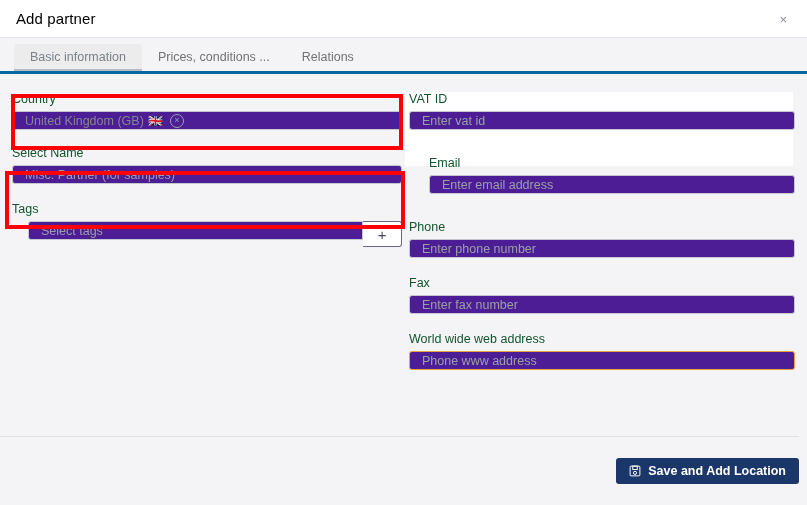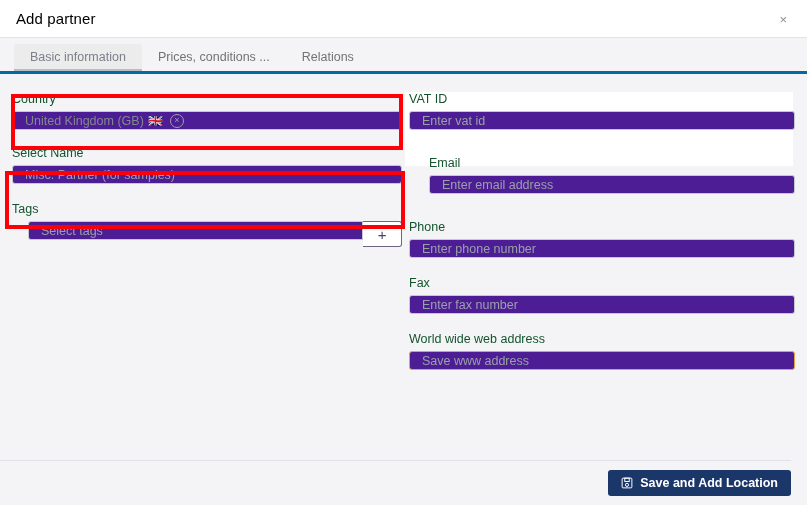--- a/index.html
+++ b/index.html
@@ -190,22 +190,22 @@
     box-sizing: border-box;
     pointer-events: none;
     z-index: 5;
   }
   #annot-country { left: 11px;  top: 94px;  width: 392px; height: 56px; }
   #annot-partner { left: 5px;   top: 171px; width: 400px; height: 58px; }
 
   
   .modal-footer {
     position: absolute;
-    left: 0; right: 16px; bottom: 0;
-    height: 45px;
+    left: 0; right: 8px; bottom: 0;
+    height: 69px;
     background: #f4f4f6;
     border-top: 1px solid #e0e0e6;
     display: flex;
     align-items: center;
     justify-content: flex-end;
     box-sizing: border-box;
   }
   .save-btn {
     background: #1b3668;
     color: #ffffff;
@@ -299,21 +299,21 @@
     <div class="field" style="margin-top:18px;">
       <label class="field-label">Fax</label>
       <div class="control">
         <span class="placeholder">Enter fax number</span>
       </div>
     </div>
 
     <div class="field" style="margin-top:18px;">
       <label class="field-label">World wide web address</label>
       <div class="control orange">
-        <span class="placeholder">Save www address</span>
+        <span class="placeholder">Phone www address</span>
       </div>
     </div>
 
   </div>
 </div>
 
 <div class="annot" id="annot-country"></div>
 <div class="annot" id="annot-partner"></div>
 
 <div class="modal-footer">

